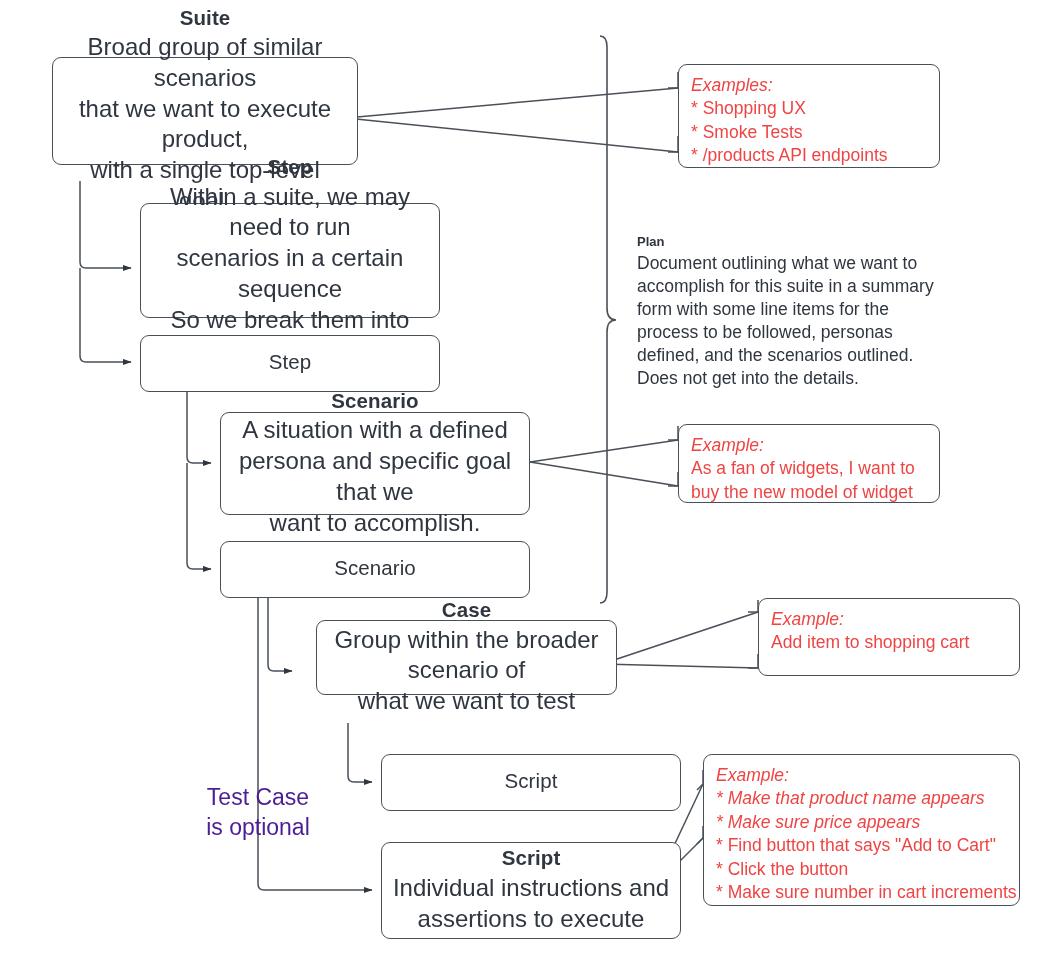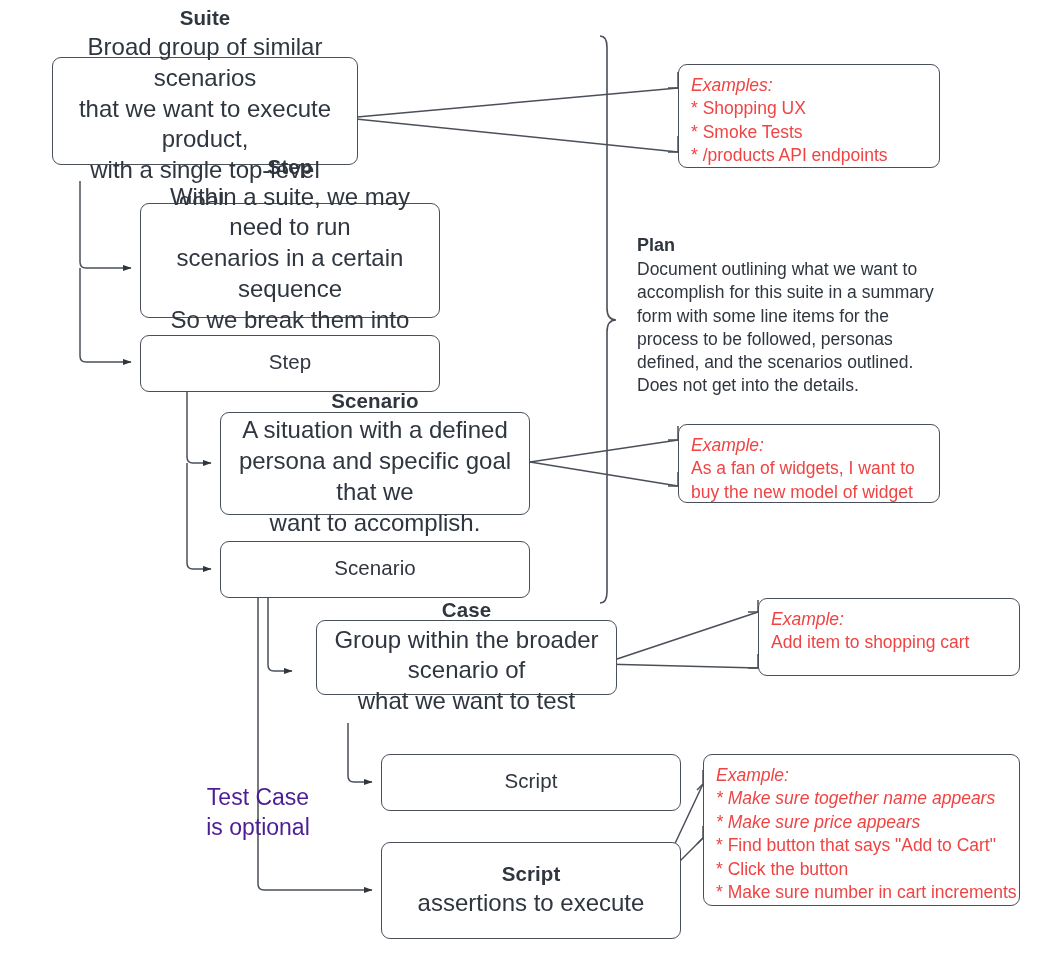--- a/index.html
+++ b/index.html
@@ -82,21 +82,21 @@
     white-space: nowrap;
   }
   .freetext {
     position: absolute;
     color: #2f3640;
     text-align: left;
     line-height: 1.3;
   }
   .freetext .ft-title {
     font-weight: bold;
-    font-size: 18px;
+    font-size: 13px;
     display: block;
     margin-bottom: 1px;
   }
   .freetext .ft-body {
     font-size: 17.5px;
     line-height: 1.32;
     display: block;
   }
   .sidelabel {
     position: absolute;
@@ -205,20 +205,21 @@
     </div>
   </div>
 
   <div class="node" style="left:381px; top:754px; width:300px; height:57px;">
     <div class="title plain">Script</div>
   </div>
 
   <div class="node" style="left:381px; top:842px; width:300px; height:97px;">
     <div class="title">Script</div>
     <div class="body">
+      <div>Individual instructions and</div>
       <div>assertions to execute</div>
     </div>
   </div>
 
   <div class="callout" style="left:678px; top:64px; width:262px; height:104px;">
     <div class="lead">Examples:</div>
     <ul>
       <li>* Shopping UX</li>
       <li>* Smoke Tests</li>
       <li>* /products API endpoints</li>
@@ -236,21 +237,21 @@
   <div class="callout" style="left:758px; top:598px; width:262px; height:78px;">
     <div class="lead">Example:</div>
     <ul>
       <li>Add item to shopping cart</li>
     </ul>
   </div>
 
   <div class="callout" style="left:703px; top:754px; width:317px; height:152px;">
     <div class="lead">Example:</div>
     <ul>
-      <li class="it">* Make sure together name appears</li>
+      <li class="it">* Make that product name appears</li>
       <li class="it">* Make sure price appears</li>
       <li>* Find button that says "Add to Cart"</li>
       <li>* Click the button</li>
       <li>* Make sure number in cart increments</li>
     </ul>
   </div>
 
   <div class="freetext" style="left:637px; top:234px; width:320px;">
     <span class="ft-title">Plan</span>
     <span class="ft-body">

